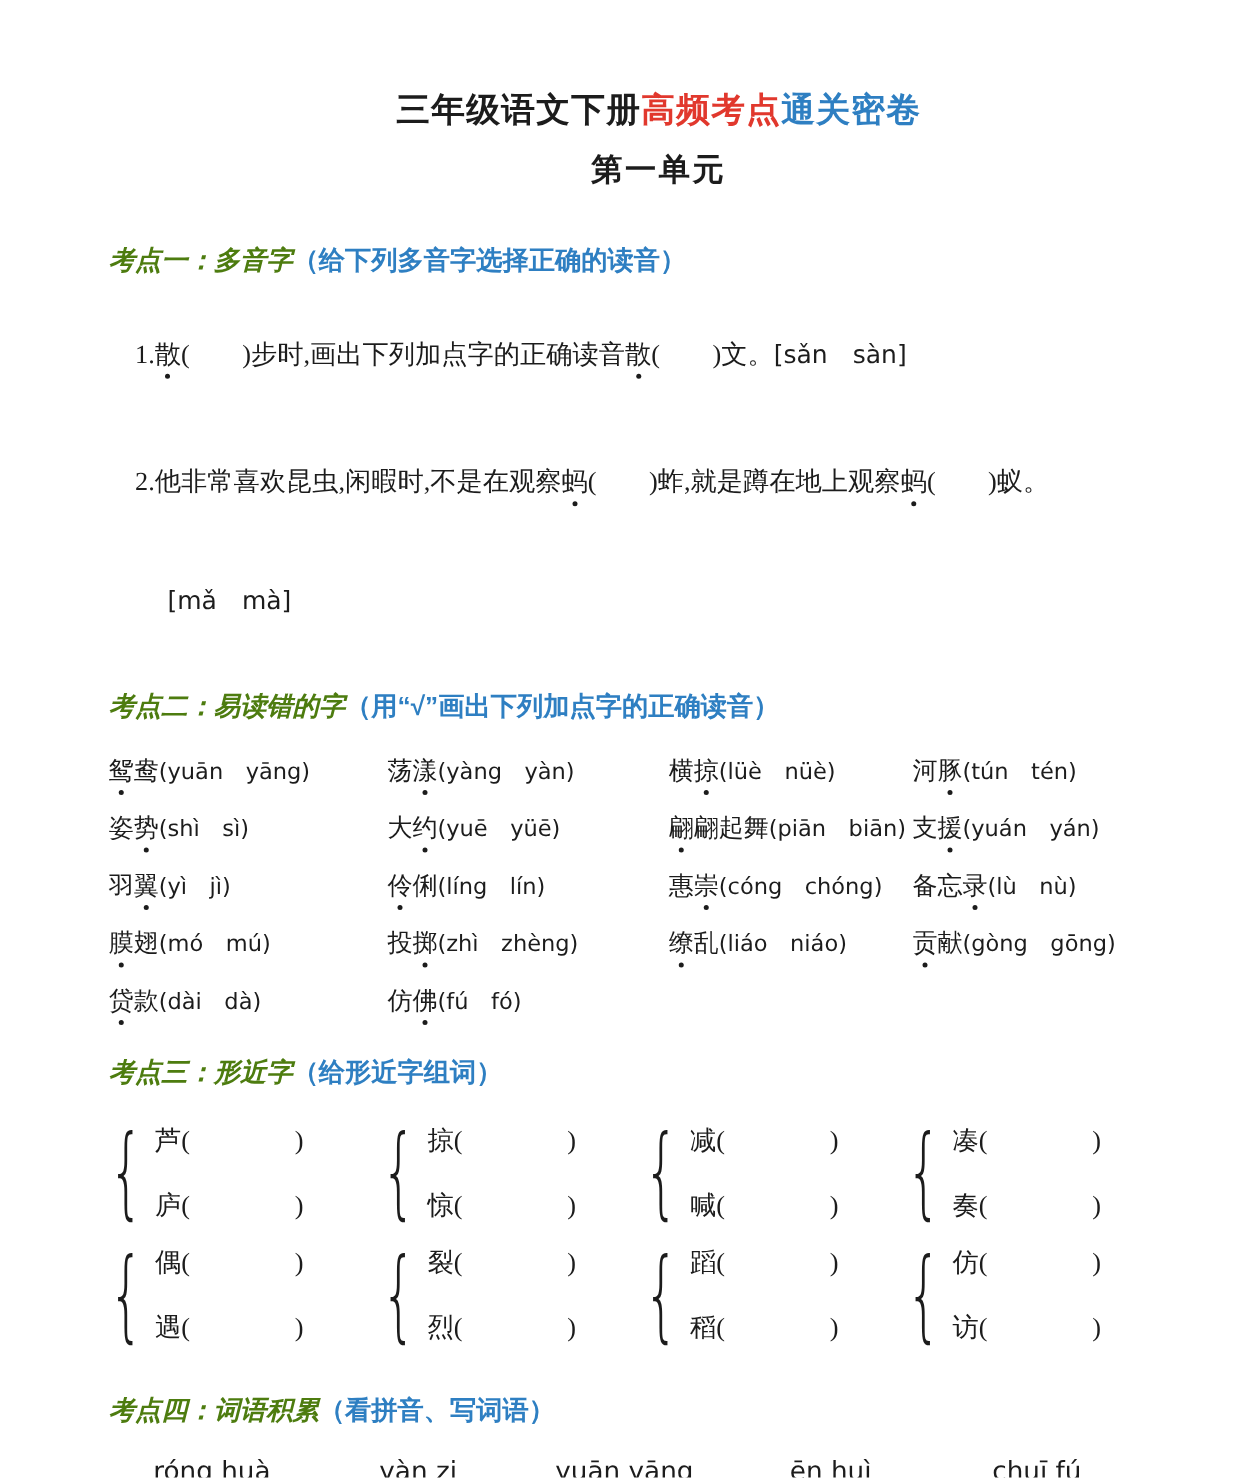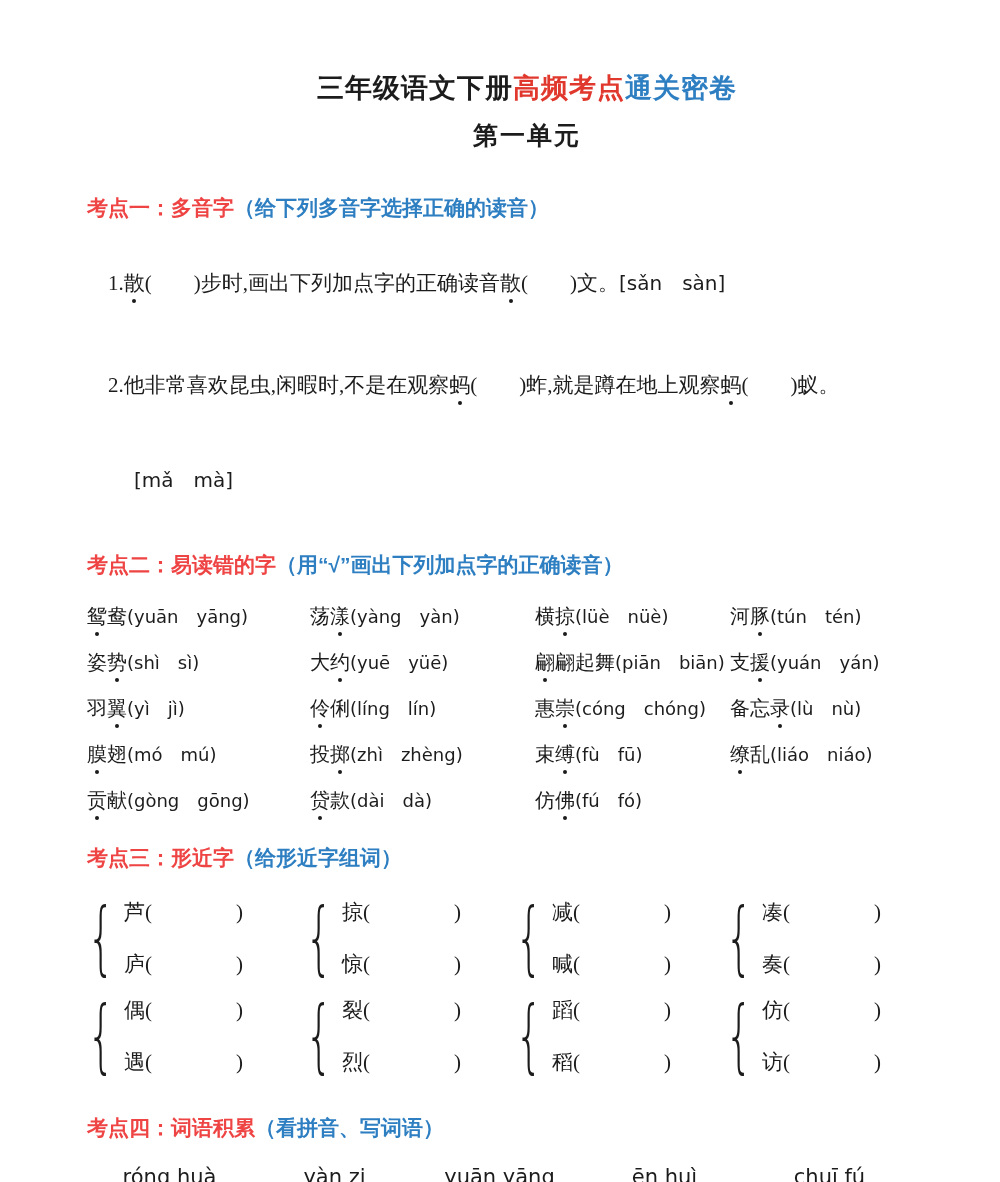--- a/index.html
+++ b/index.html
@@ -23,21 +23,21 @@
     text-align:center; margin-top:13px;
     font-family:Liberation Serif, serif;
     font-weight:900; font-size:25px; letter-spacing:2px;
   }
 
   
   .sec-head {
     font-family:"Liberation Sans","DejaVu Sans",sans-serif;
     font-weight:bold; font-size:21px;
   }
-  .sec-head .h-red  { color:#ef4444; }
+  .sec-head .h-red  { color:#4d7c0f;font-style:italic; }
   .sec-head .h-blue { color:#2e7fc2; }
 
   
   .q-line { font-size:21px; margin-top:22px; white-space:pre-wrap; }
   .q-line .py-opts { font-family:"DejaVu Sans",sans-serif; font-size:20px; }
   .q-cont { margin-top:18px; padding-left:26px; }
 
   
   .dot { position:relative; display:inline-block; }
   .dot::after {
@@ -119,21 +119,20 @@
     <div class="witem"><span class="zh"><span>姿</span><span class="dot">势</span><span></span></span><span class="py">(shì　sì)</span></div>
     <div class="witem"><span class="zh"><span>大</span><span class="dot">约</span><span></span></span><span class="py">(yuē　yüē)</span></div>
     <div class="witem"><span class="zh"><span></span><span class="dot">翩</span><span>翩起舞</span></span><span class="py">(piān　biān)</span></div>
     <div class="witem"><span class="zh"><span>支</span><span class="dot">援</span><span></span></span><span class="py">(yuán　yán)</span></div>
     <div class="witem"><span class="zh"><span>羽</span><span class="dot">翼</span><span></span></span><span class="py">(yì　jì)</span></div>
     <div class="witem"><span class="zh"><span></span><span class="dot">伶</span><span>俐</span></span><span class="py">(líng　lín)</span></div>
     <div class="witem"><span class="zh"><span>惠</span><span class="dot">崇</span><span></span></span><span class="py">(cóng　chóng)</span></div>
     <div class="witem"><span class="zh"><span>备忘</span><span class="dot">录</span><span></span></span><span class="py">(lù　nù)</span></div>
     <div class="witem"><span class="zh"><span></span><span class="dot">膜</span><span>翅</span></span><span class="py">(mó　mú)</span></div>
     <div class="witem"><span class="zh"><span>投</span><span class="dot">掷</span><span></span></span><span class="py">(zhì　zhèng)</span></div>
-    <div class="witem"><span class="zh"><span>束</span><span class="dot">缚</span><span></span></span><span class="py">(fù　fū)</span></div>
     <div class="witem"><span class="zh"><span></span><span class="dot">缭</span><span>乱</span></span><span class="py">(liáo　niáo)</span></div>
     <div class="witem"><span class="zh"><span></span><span class="dot">贡</span><span>献</span></span><span class="py">(gòng　gōng)</span></div>
     <div class="witem"><span class="zh"><span></span><span class="dot">贷</span><span>款</span></span><span class="py">(dài　dà)</span></div>
     <div class="witem"><span class="zh"><span>仿</span><span class="dot">佛</span><span></span></span><span class="py">(fú　fó)</span></div>
   </div>
 
   <div class="sec-head sec3-head">
     <span class="h-red">考点三：形近字</span><span class="h-blue">（给形近字组词）</span>
   </div>
   <div class="brace-grid">

